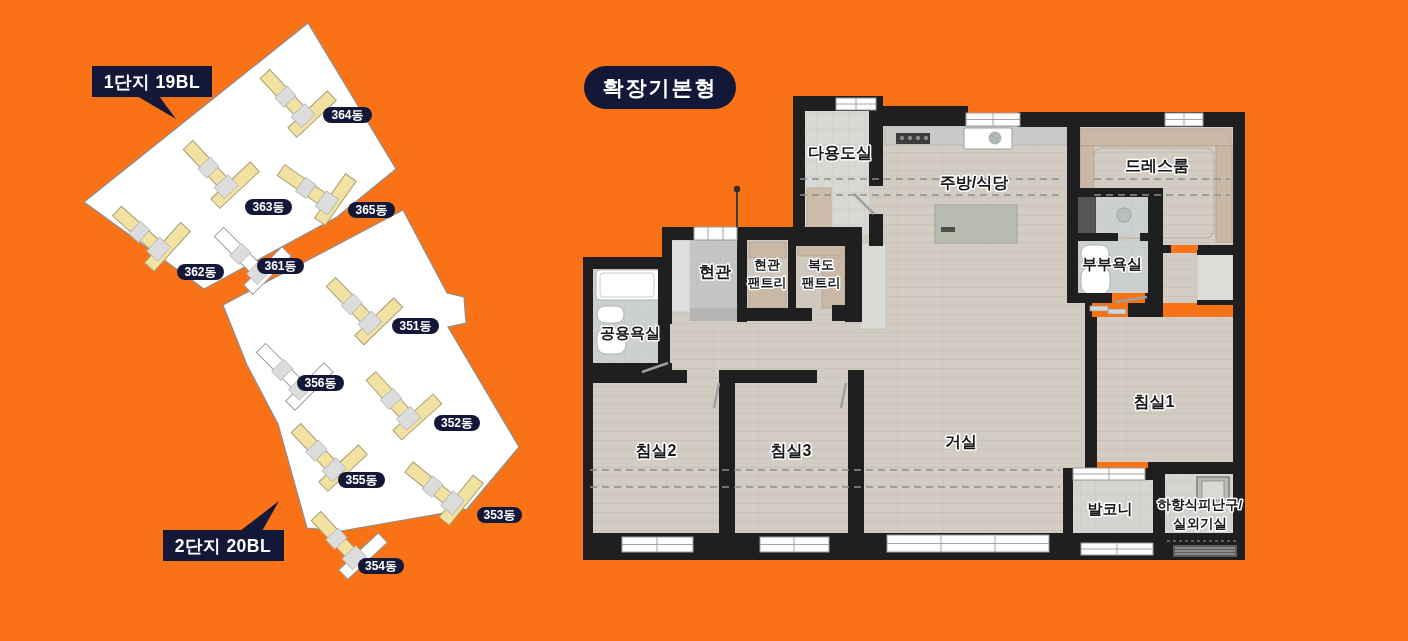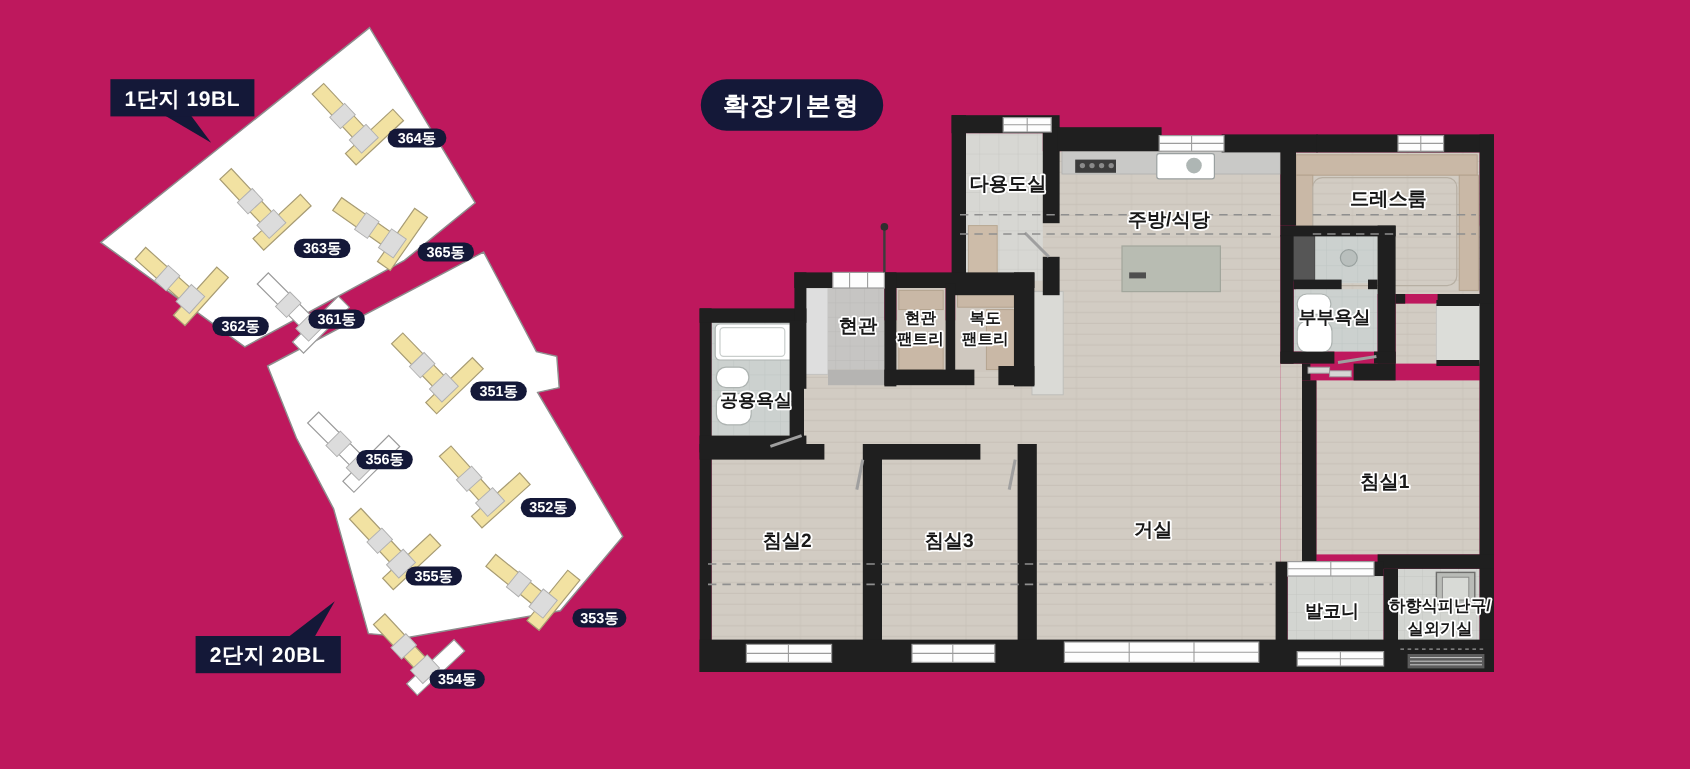--- a/index.html
+++ b/index.html
@@ -1,16 +1,16 @@
 <!DOCTYPE html>
 <html><head>
 <meta charset="utf-8">
 <style>
   html,body{margin:0;padding:0;background:#ffffff;}
-  .stage{position:relative;width:1408px;height:641px;background:#be185d;overflow:hidden;
+  .stage{position:relative;width:1408px;height:641px;background:#f97316;overflow:hidden;
          font-family:"Liberation Sans","DejaVu Sans",sans-serif;}
   svg{display:block;}
   
   .parcel{fill:#ffffff;stroke:#8e8e8e;stroke-width:1.2;}
   .bstem-y,.bhead-y{fill:#f2e2a2;stroke:#a89c74;stroke-width:1;}
   .bstem-w,.bhead-w{fill:#ffffff;stroke:#9a9a9a;stroke-width:1;}
   .bjoint{fill:#dcdcdc;stroke:#b0b0b0;stroke-width:0.8;}
   .pill{fill:#141838;}
   .t-pill{font:700 12px "Liberation Sans","DejaVu Sans",sans-serif;fill:#ffffff;}
   .navybox{fill:#141838;}

